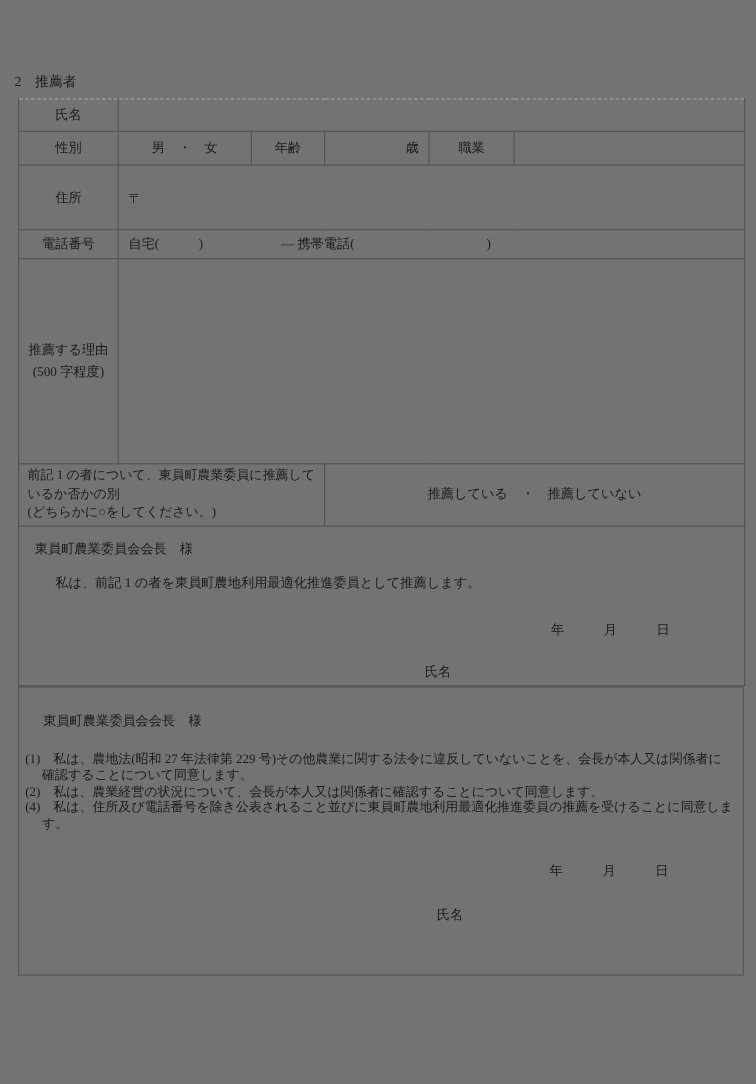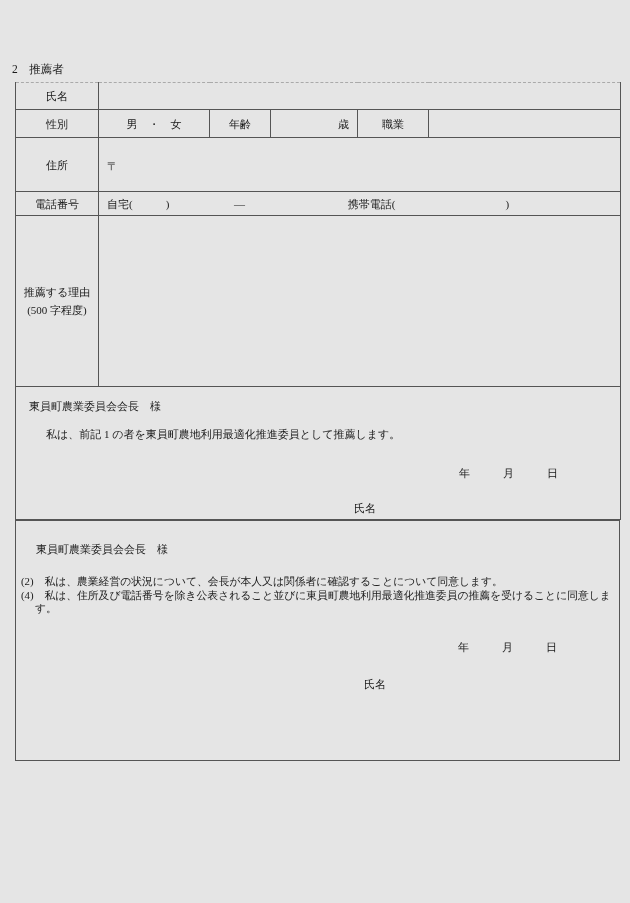--- a/index.html
+++ b/index.html
@@ -5,21 +5,21 @@
   * { margin: 0; padding: 0; box-sizing: border-box; }
   html, body { background: #ffffff; }
   body {
     font-family: "Liberation Serif", "DejaVu Serif", serif;
     color: #1a1a1a;
   }
   .page {
     position: relative;
     width: 630px;
     height: 903px;
-    background: #e5e5e5;
+    background: #737373;
     overflow: hidden;
   }
   .sec-heading {
     font-size: 11.5px;
     line-height: 14px;
   }
   .heading2 { margin: 62px 0 6px 12px; }
   .heading3 { margin: 11px 0 4px 12px; }
 
   table.form {
@@ -43,21 +43,21 @@
   tr.r-address td  { height: 54px; }
   tr.r-phone td    { height: 24px; }
   tr.r-reason td   { height: 171px; }
   tr.r-question td { height: 48px; }
   tr.r-statement td{ height: 133px; }
 
   td.age-cell { text-align: right; padding-right: 8px; }
   td.addr-val { vertical-align: top; padding: 3px 8px 0 8px; }
   td.phone-val { padding-left: 8px; }
   .ph-dash   { margin-left: 62px; }
-  .ph-mobile { margin-left: 100px; }
+  .ph-mobile { }
 
   td.reason-lbl div { line-height: 18px; text-align: center; }
 
   td.q-cell {
     vertical-align: middle;
     padding: 2px 6px 2px 7px;
     font-size: 10.8px;
   }
   td.q-cell div { line-height: 15.5px; }
 
@@ -128,35 +128,43 @@
         <span class="ph-mobile">携帯電話(　　　　　　　　　　)</span>
       </td>
     </tr>
     <tr class="r-reason">
       <td class="lbl reason-lbl">
         <div>推薦する理由</div>
         <div>(500 字程度)</div>
       </td>
       <td colspan="5"></td>
     </tr>
+    <tr class="r-question">
+      <td colspan="3" class="q-cell">
+        <div>前記 1 の者について、東員町農業委員に推薦しているか否かの別</div>
+        <div>(どちらかに○をしてください。)</div>
+      </td>
+      <td colspan="3" class="ctr">推薦している　・　推薦していない</td>
+    </tr>
     <tr class="r-statement">
       <td colspan="6" class="stmt-cell">
         <div class="addressee1">東員町農業委員会会長　様</div>
         <div class="stmt-body">私は、前記 1 の者を東員町農地利用最適化推進委員として推薦します。</div>
         <div class="date-line1">年　　　月　　　日</div>
         <div class="sig1">氏名</div>
       </td>
     </tr>
   </tbody>
     </table>
 
 
   <div class="consent-box">
     <div class="addressee3">東員町農業委員会会長　様</div>
     <div class="consent-items">
+      <div class="item">(1)　私は、農地法(昭和 27 年法律第 229 号)その他農業に関する法令に違反していないことを、会長が本人又は関係者に確認することについて同意します。</div>
       <div class="item">(2)　私は、農業経営の状況について、会長が本人又は関係者に確認することについて同意します。</div>
       <div class="item">(4)　私は、住所及び電話番号を除き公表されること並びに東員町農地利用最適化推進委員の推薦を受けることに同意します。</div>
     </div>
     <div class="date-line3">年　　　月　　　日</div>
     <div class="sig3">氏名</div>
   </div>
 
 </div>
 
 </body></html>

